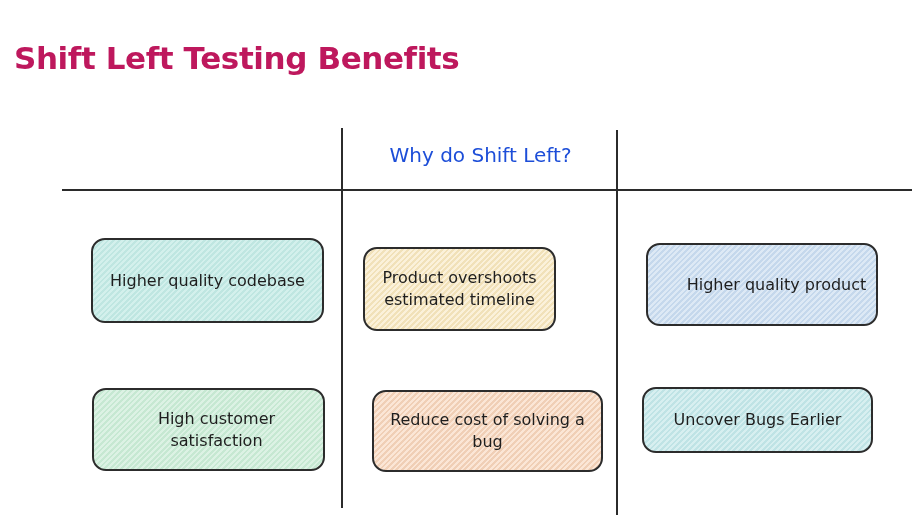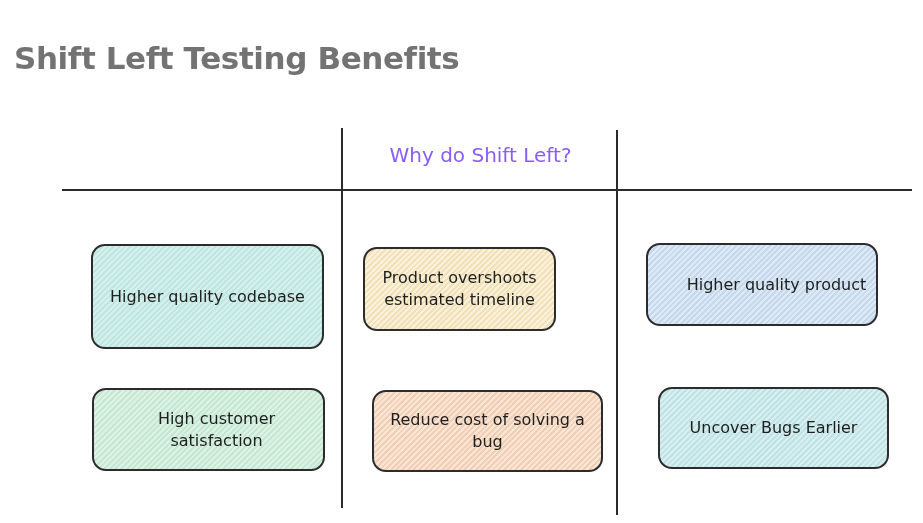--- a/index.html
+++ b/index.html
@@ -1,25 +1,25 @@
 <!DOCTYPE html>
 <html><head>
 <meta charset="utf-8">
 <style>
   html, body { margin: 0; padding: 0; background: #ffffff; }
   body { width: 923px; height: 523px; position: relative; overflow: hidden; font-family: "Liberation Sans", sans-serif; }
   .title {
     position: absolute; left: 14px; top: 40px;
     font-family: "DejaVu Sans", sans-serif; font-weight: bold;
-    font-size: 31px; letter-spacing: -0.4px; color: #737373;
+    font-size: 31px; letter-spacing: -0.4px; color: #be185d;
   }
   .line { position: absolute; background: #2b2b2b; }
   .header-text {
     position: absolute; left: 343px; top: 143px; width: 275px; text-align: center;
-    font-family: "DejaVu Sans", sans-serif; font-size: 20px; color: #8b5cf6;
+    font-family: "DejaVu Sans", sans-serif; font-size: 20px; color: #1d4ed8;
   }
   .box {
     position: absolute; border: 2px solid #2c2c2c; border-radius: 14px;
     display: flex; align-items: center; justify-content: center; text-align: center;
     font-family: "DejaVu Sans", sans-serif; font-size: 16px; line-height: 22px; color: #1e1e1e;
     box-sizing: border-box; padding: 0 8px;
   }
   .hatch-teal {
     background: repeating-linear-gradient(135deg, #d3f0ec 0 2px, #bfe6e1 2px 4px);
   }
@@ -44,35 +44,35 @@
 <body>
 
 <div class="title">Shift Left Testing Benefits</div>
 
 <div class="line" style="left:62px; top:189px; width:850px; height:2px;"></div>
 <div class="line" style="left:341px; top:128px; width:2px; height:380px;"></div>
 <div class="line" style="left:616px; top:130px; width:2px; height:385px;"></div>
 
 <div class="header-text">Why do Shift Left?</div>
 
-<div class="box hatch-teal" style="left:91px; top:244px; width:233px; height:105px;">
+<div class="box hatch-teal" style="left:91px; top:238px; width:233px; height:85px;">
   <span>Higher quality codebase</span>
 </div>
 
 <div class="box hatch-yellow" style="left:363px; top:247px; width:193px; height:84px;">
   <span style="max-width:190px;">Product overshoots estimated timeline</span>
 </div>
 
 <div class="box hatch-blue" style="left:646px; top:243px; width:232px; height:83px;">
   <span>Higher quality product</span>
 </div>
 
 <div class="box hatch-green" style="left:92px; top:388px; width:233px; height:83px;padding-left:24px;">
   <span style="max-width:140px;">High customer satisfaction</span>
 </div>
 
 <div class="box hatch-peach" style="left:372px; top:390px; width:231px; height:82px;">
   <span style="max-width:215px;">Reduce cost of solving a bug</span>
 </div>
 
-<div class="box hatch-cyan" style="left:658px; top:387px; width:231px; height:82px;">
+<div class="box hatch-cyan" style="left:642px; top:387px; width:231px; height:66px;">
   <span>Uncover Bugs Earlier</span>
 </div>
 
 </body></html>

